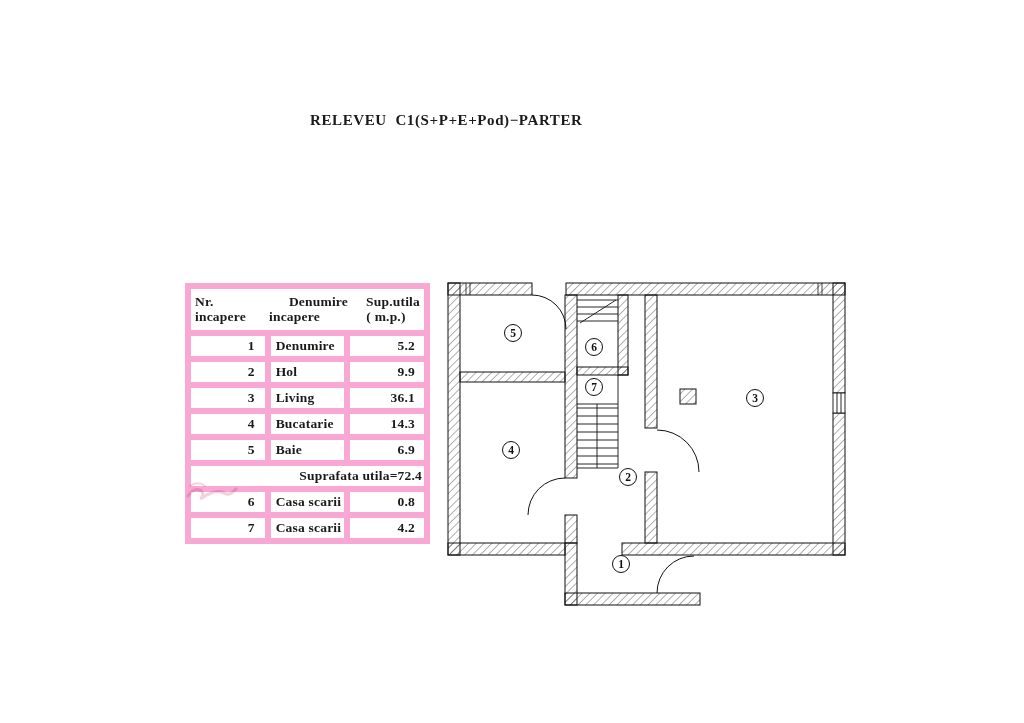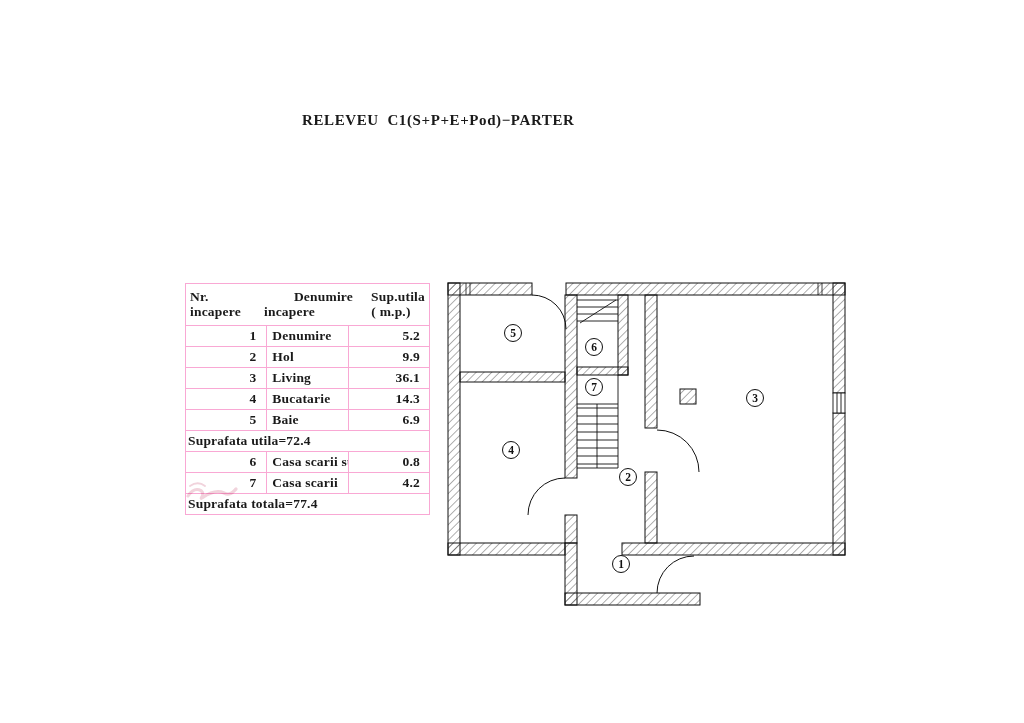--- a/index.html
+++ b/index.html
@@ -1,46 +1,46 @@
 <!DOCTYPE html>
 <html><head>
 <meta charset="utf-8">
 <style>
   html,body{margin:0;padding:0;background:#ffffff;}
   body{width:1024px;height:723px;position:relative;font-family:"Liberation Serif",serif;color:#1a1a1a;overflow:hidden;}
 
   .title{
-    position:absolute;left:302px;top:112px;
+    position:absolute;left:310px;top:112px;
     font-size:15px;font-weight:bold;letter-spacing:0.6px;
     white-space:pre;
   }
 
   .room-table{
     position:absolute;left:185px;top:283px;width:245px;
     border-collapse:collapse;
     font-size:13.5px;font-weight:bold;letter-spacing:0.2px;
     table-layout:fixed;
   }
   .room-table td{
-    border:1px solid #f9a8d4;
+    border:6px solid #f9a8d4;
     height:20px;padding:0 2px;line-height:1.05;
     overflow:hidden;white-space:nowrap;
   }
   .room-table .col-nr{width:40px;text-align:right;padding-right:10px;}
   .room-table .col-name{width:140px;text-align:left;padding-left:5px;}
   .room-table .col-area{width:65px;text-align:right;padding-right:9px;margin-left:27px;}
   .room-table td.header-cell{height:37px;padding:2px 2px;}
   .hdr-line{display:flex;width:100%;}
   .hdr-line span{display:block;}
   .h-nr{width:52px;text-align:left;padding-left:2px;}
   .h-den{flex:1;text-align:right;}
   .h-den2{flex:1;text-align:left;padding-left:22px;}
   .h-sup{width:72px;text-align:right;padding-right:2px;font-family:Liberation Serif, serif;}
   .h-sup2{width:72px;text-align:center;}
-  .merged-row{ text-align:left;padding-left:32px; }
+  .merged-row{ text-align:right;padding-left:32px; }
 
   .plan-svg{position:absolute;left:0;top:0;}
 
   .stamp{mix-blend-mode:multiply;}
 </style>
 </head>
 <body>
 
 <div class="title">RELEVEU  C1(S+P+E+Pod)−PARTER</div>
 
@@ -95,23 +95,20 @@
     <td class="col-nr">6</td>
     <td class="col-name">Casa  scarii  subsol</td>
     <td class="col-area">0.8</td>
   </tr>
   <tr>
     <td class="col-nr">7</td>
     <td class="col-name">Casa  scarii</td>
     <td class="col-area">4.2</td>
   </tr>
 
-  <tr>
-    <td colspan="3" class="merged-row">Suprafata  totala=77.4</td>
-  </tr>
 </tbody>
   </table>
 
 <svg class="plan-svg" width="1024" height="723" viewBox="0 0 1024 723">
   <defs>
     <pattern id="hatch" width="5.5" height="5.5" patternUnits="userSpaceOnUse" patternTransform="rotate(45)">
       <line x1="0" y1="0" x2="0" y2="5.5" stroke="#3a3a3a" stroke-width="0.8"></line>
     </pattern>
   </defs>
 

